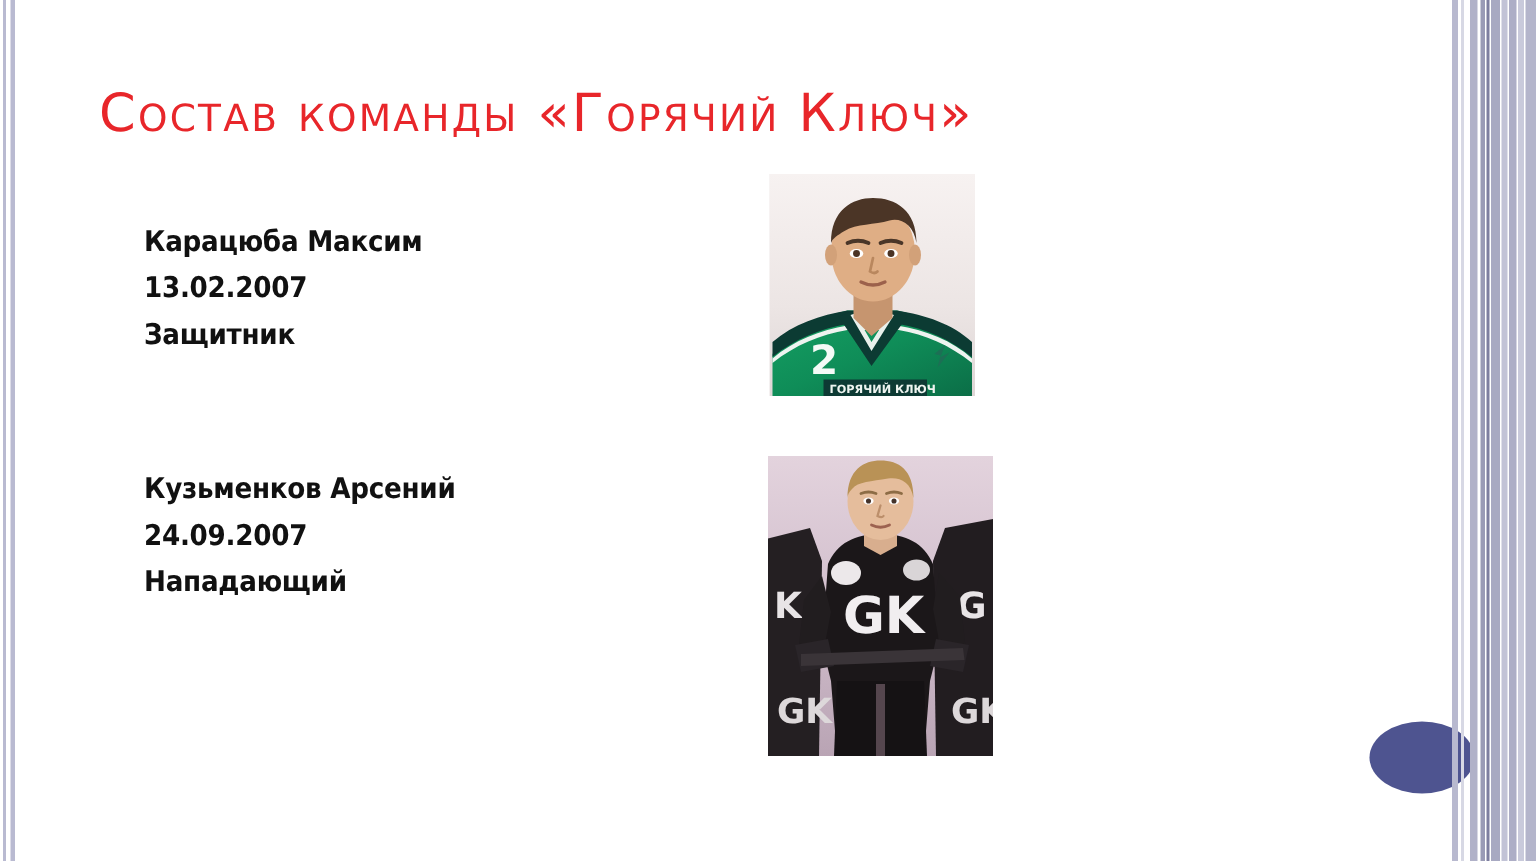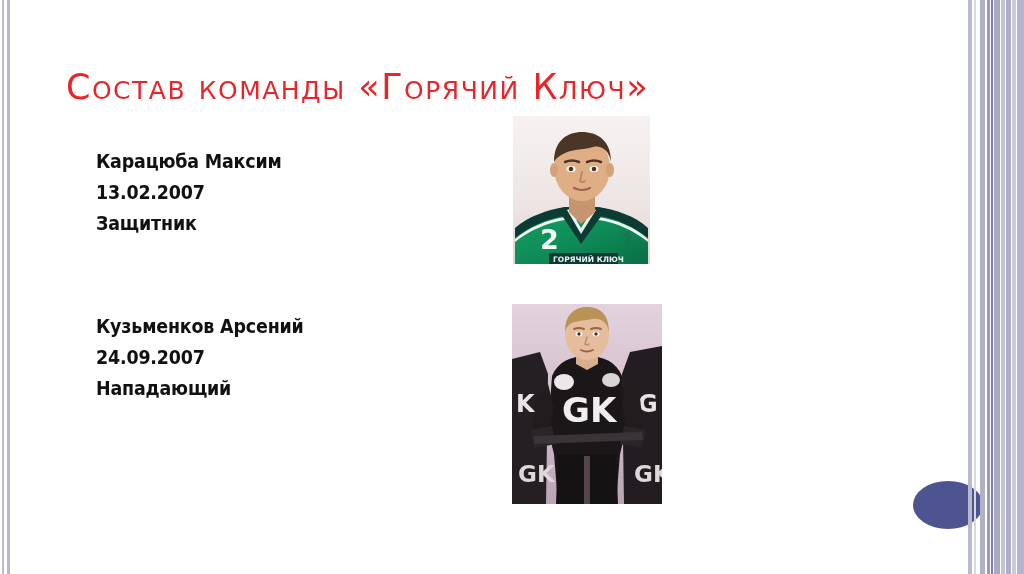--- a/index.html
+++ b/index.html
@@ -30,21 +30,21 @@
   .stripe {
     position: absolute;
     top: 0;
     height: 100%;
   }
 
   
   .slide-title {
     position: absolute;
     left: 66px;
-    top: 68px;
+    top: 57px;
     color: #e8262a;
     font-family: "DejaVu Sans", sans-serif;
     font-size: 35px;
     font-weight: 400;
     letter-spacing: 1.5px;
     font-variant: small-caps;
     text-transform: none;
     white-space: nowrap;
     line-height: 1.1;
   }

